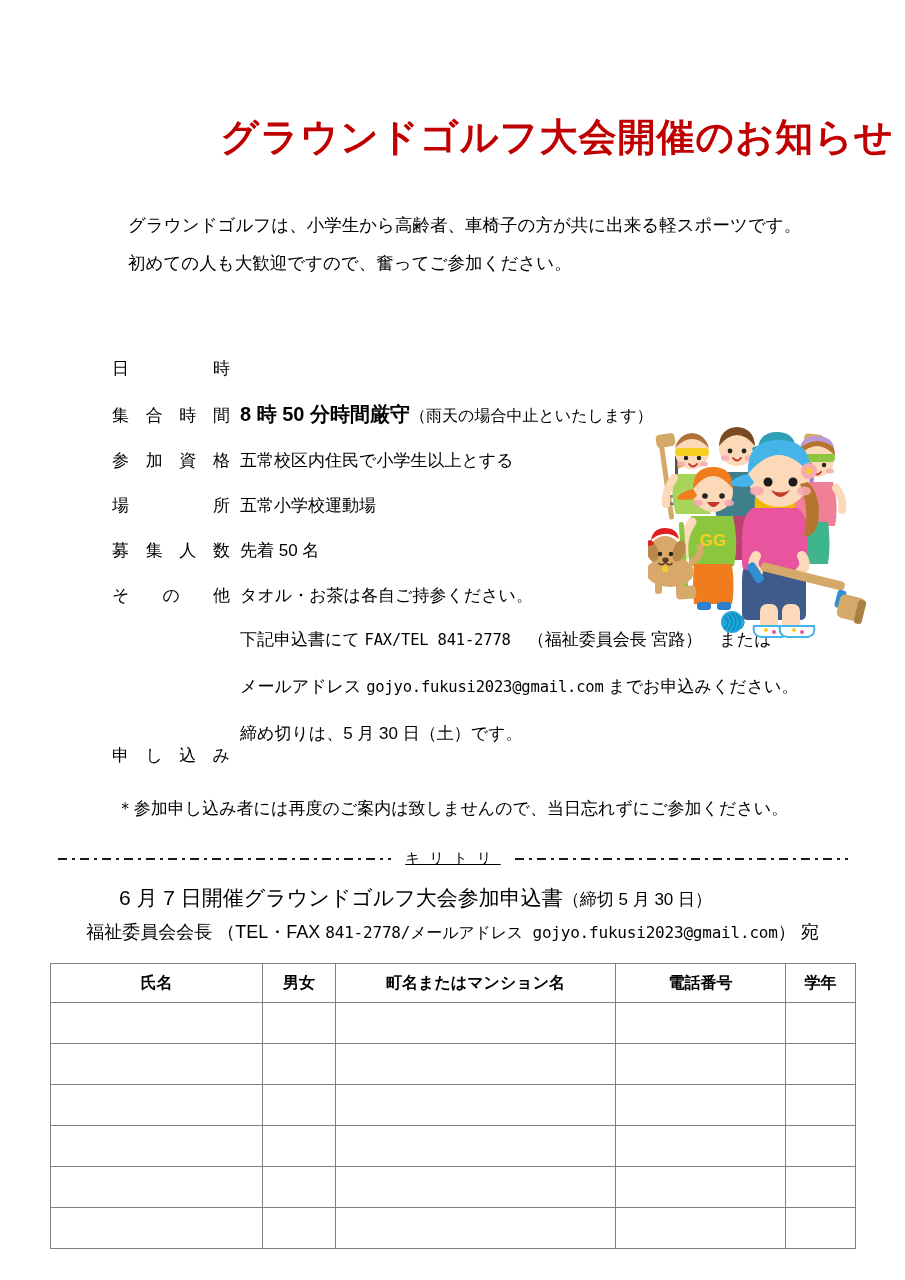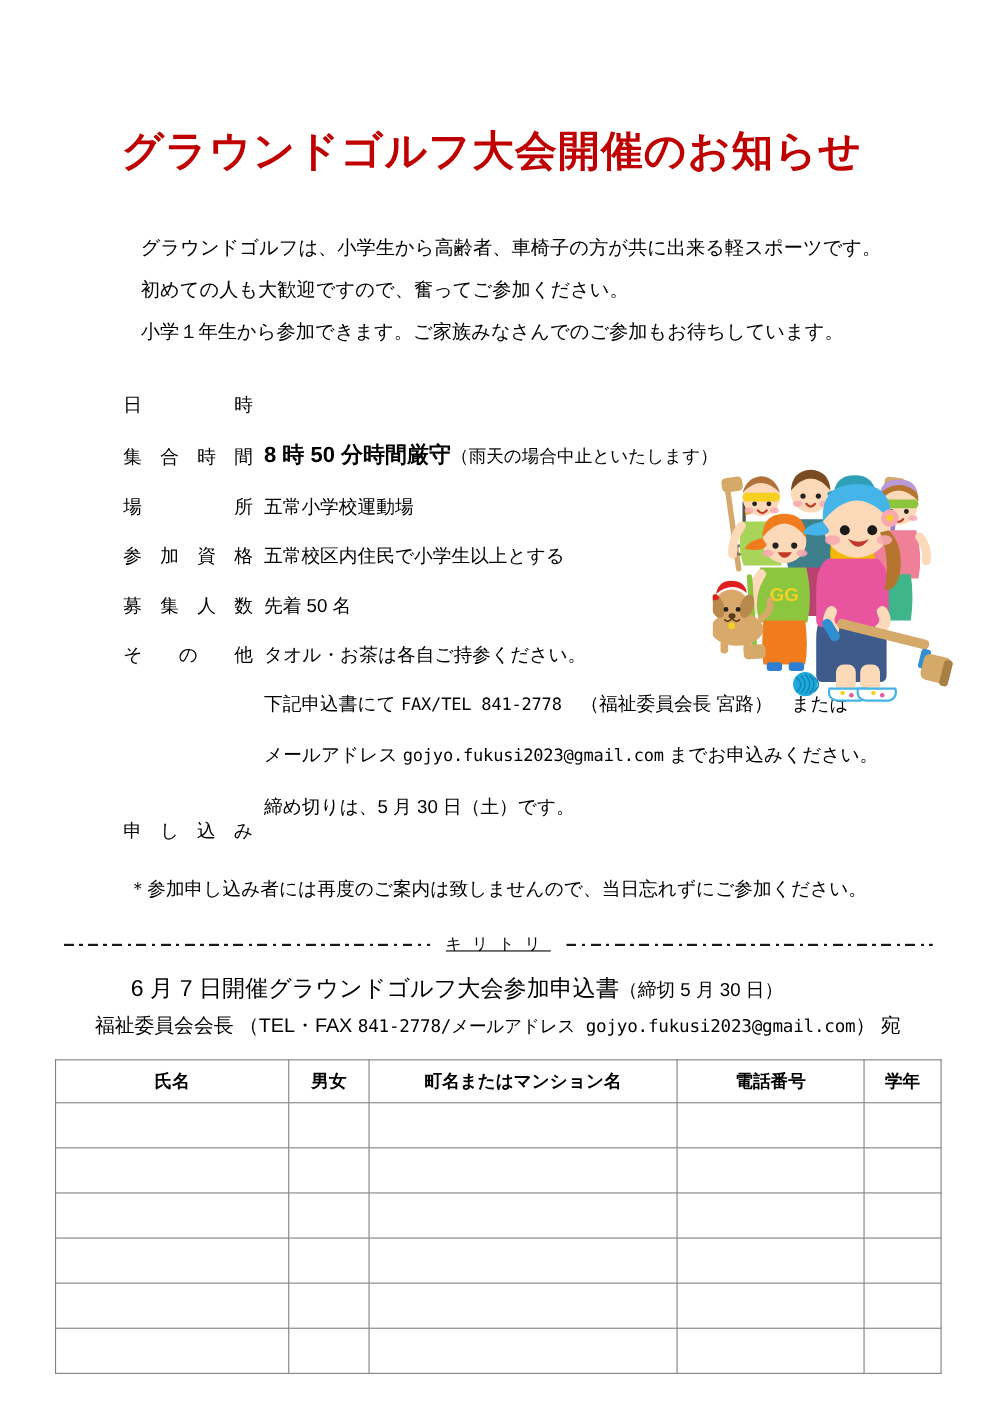--- a/index.html
+++ b/index.html
@@ -21,21 +21,21 @@
     height: 1280px;
     background: #ffffff;
   }
 
   
   .title {
     position: absolute;
     left: 0;
     top: 112px;
     width: 894px;
-    text-align: center;
+    text-align: right;
     color: #c00000;
     font-size: 38px;
     font-weight: bold;
     letter-spacing: 1px;
     white-space: nowrap;
   }
 
   
   .intro {
     position: absolute;
@@ -200,42 +200,41 @@
 </head>
 <body>
 
 <div class="page">
 
   <div class="title">グラウンドゴルフ大会開催のお知らせ</div>
 
   <div class="intro">
     <div>グラウンドゴルフは、小学生から高齢者、車椅子の方が共に出来る軽スポーツです。</div>
     <div>初めての人も大歓迎ですので、奮ってご参加ください。</div>
-    <div>小学１年生から参加できます。ご家族みなさんでのご参加もお待ちしています。</div>
   </div>
 
   <div class="details">
 
     <div class="drow">
       <div class="dlabel">日　　時</div>
     </div>
 
     <div class="drow">
       <div class="dlabel">集合時間</div>
       <div class="dvalue big"><span>8 時 50 分時間厳守</span><span class="sub">（雨天の場合中止といたします）</span></div>
     </div>
 
     <div class="drow">
+      <div class="dlabel">参加資格</div>
+      <div class="dvalue">五常校区内住民で小学生以上とする</div>
+    </div>
+
+    <div class="drow">
       <div class="dlabel">場　　所</div>
       <div class="dvalue">五常小学校運動場</div>
-    </div>
-
-    <div class="drow">
-      <div class="dlabel">参加資格</div>
-      <div class="dvalue">五常校区内住民で小学生以上とする</div>
     </div>
 
     <div class="drow">
       <div class="dlabel">募集人数</div>
       <div class="dvalue">先着 50 名</div>
     </div>
 
     <div class="drow">
       <div class="dlabel">そ の 他</div>
       <div class="dvalue">タオル・お茶は各自ご持参ください。</div>

